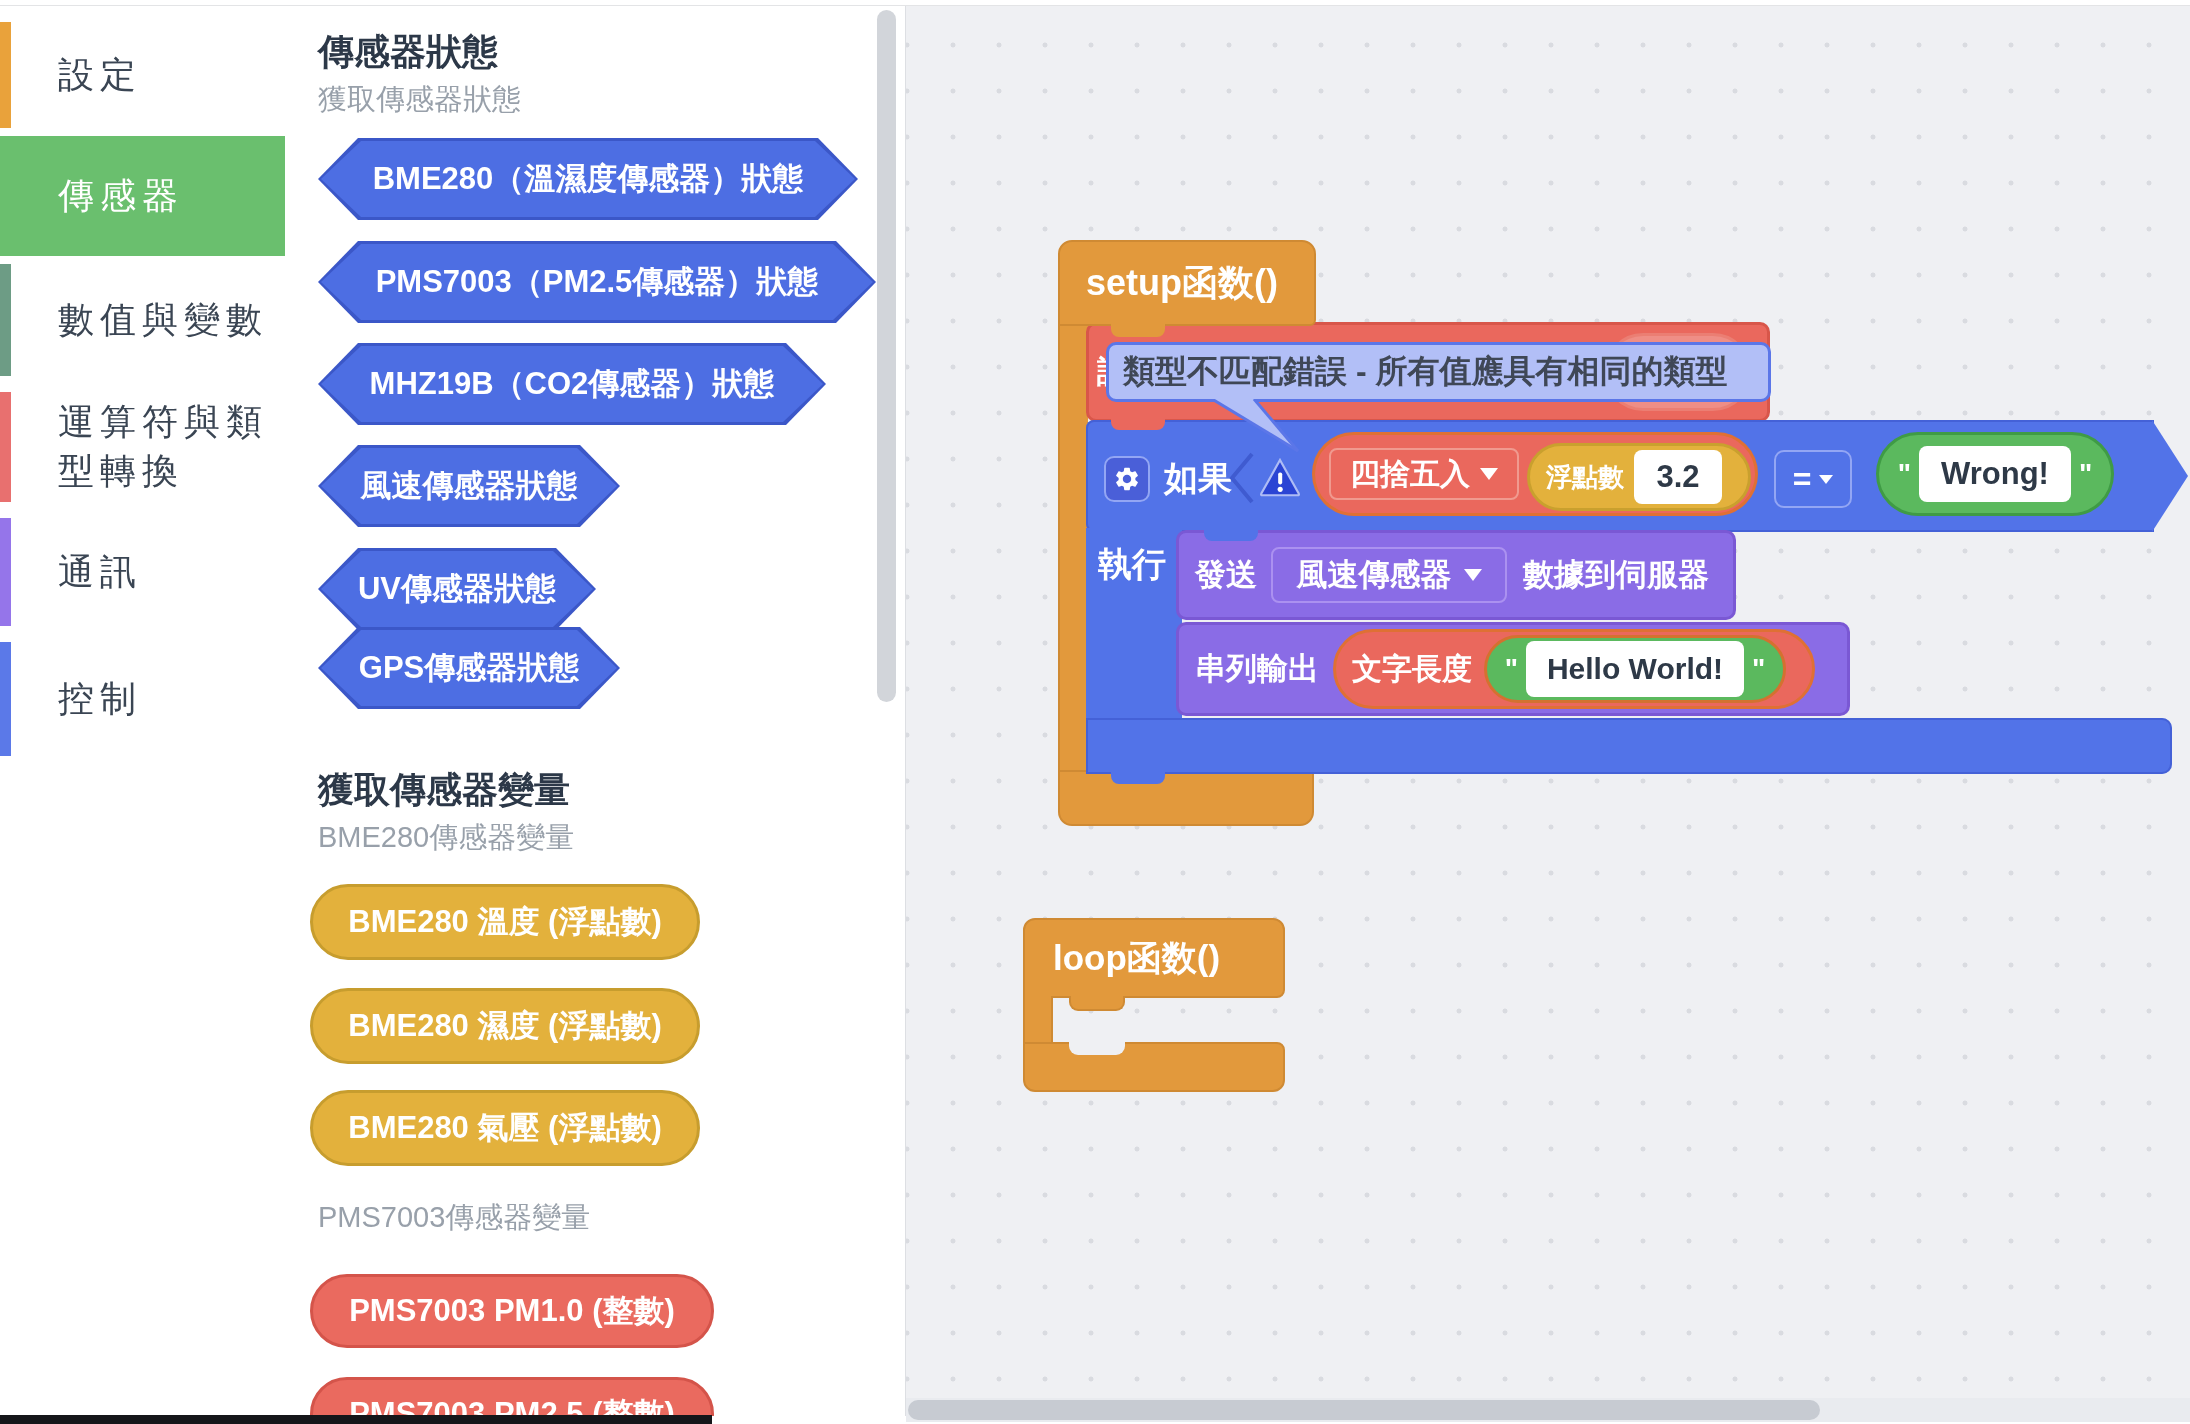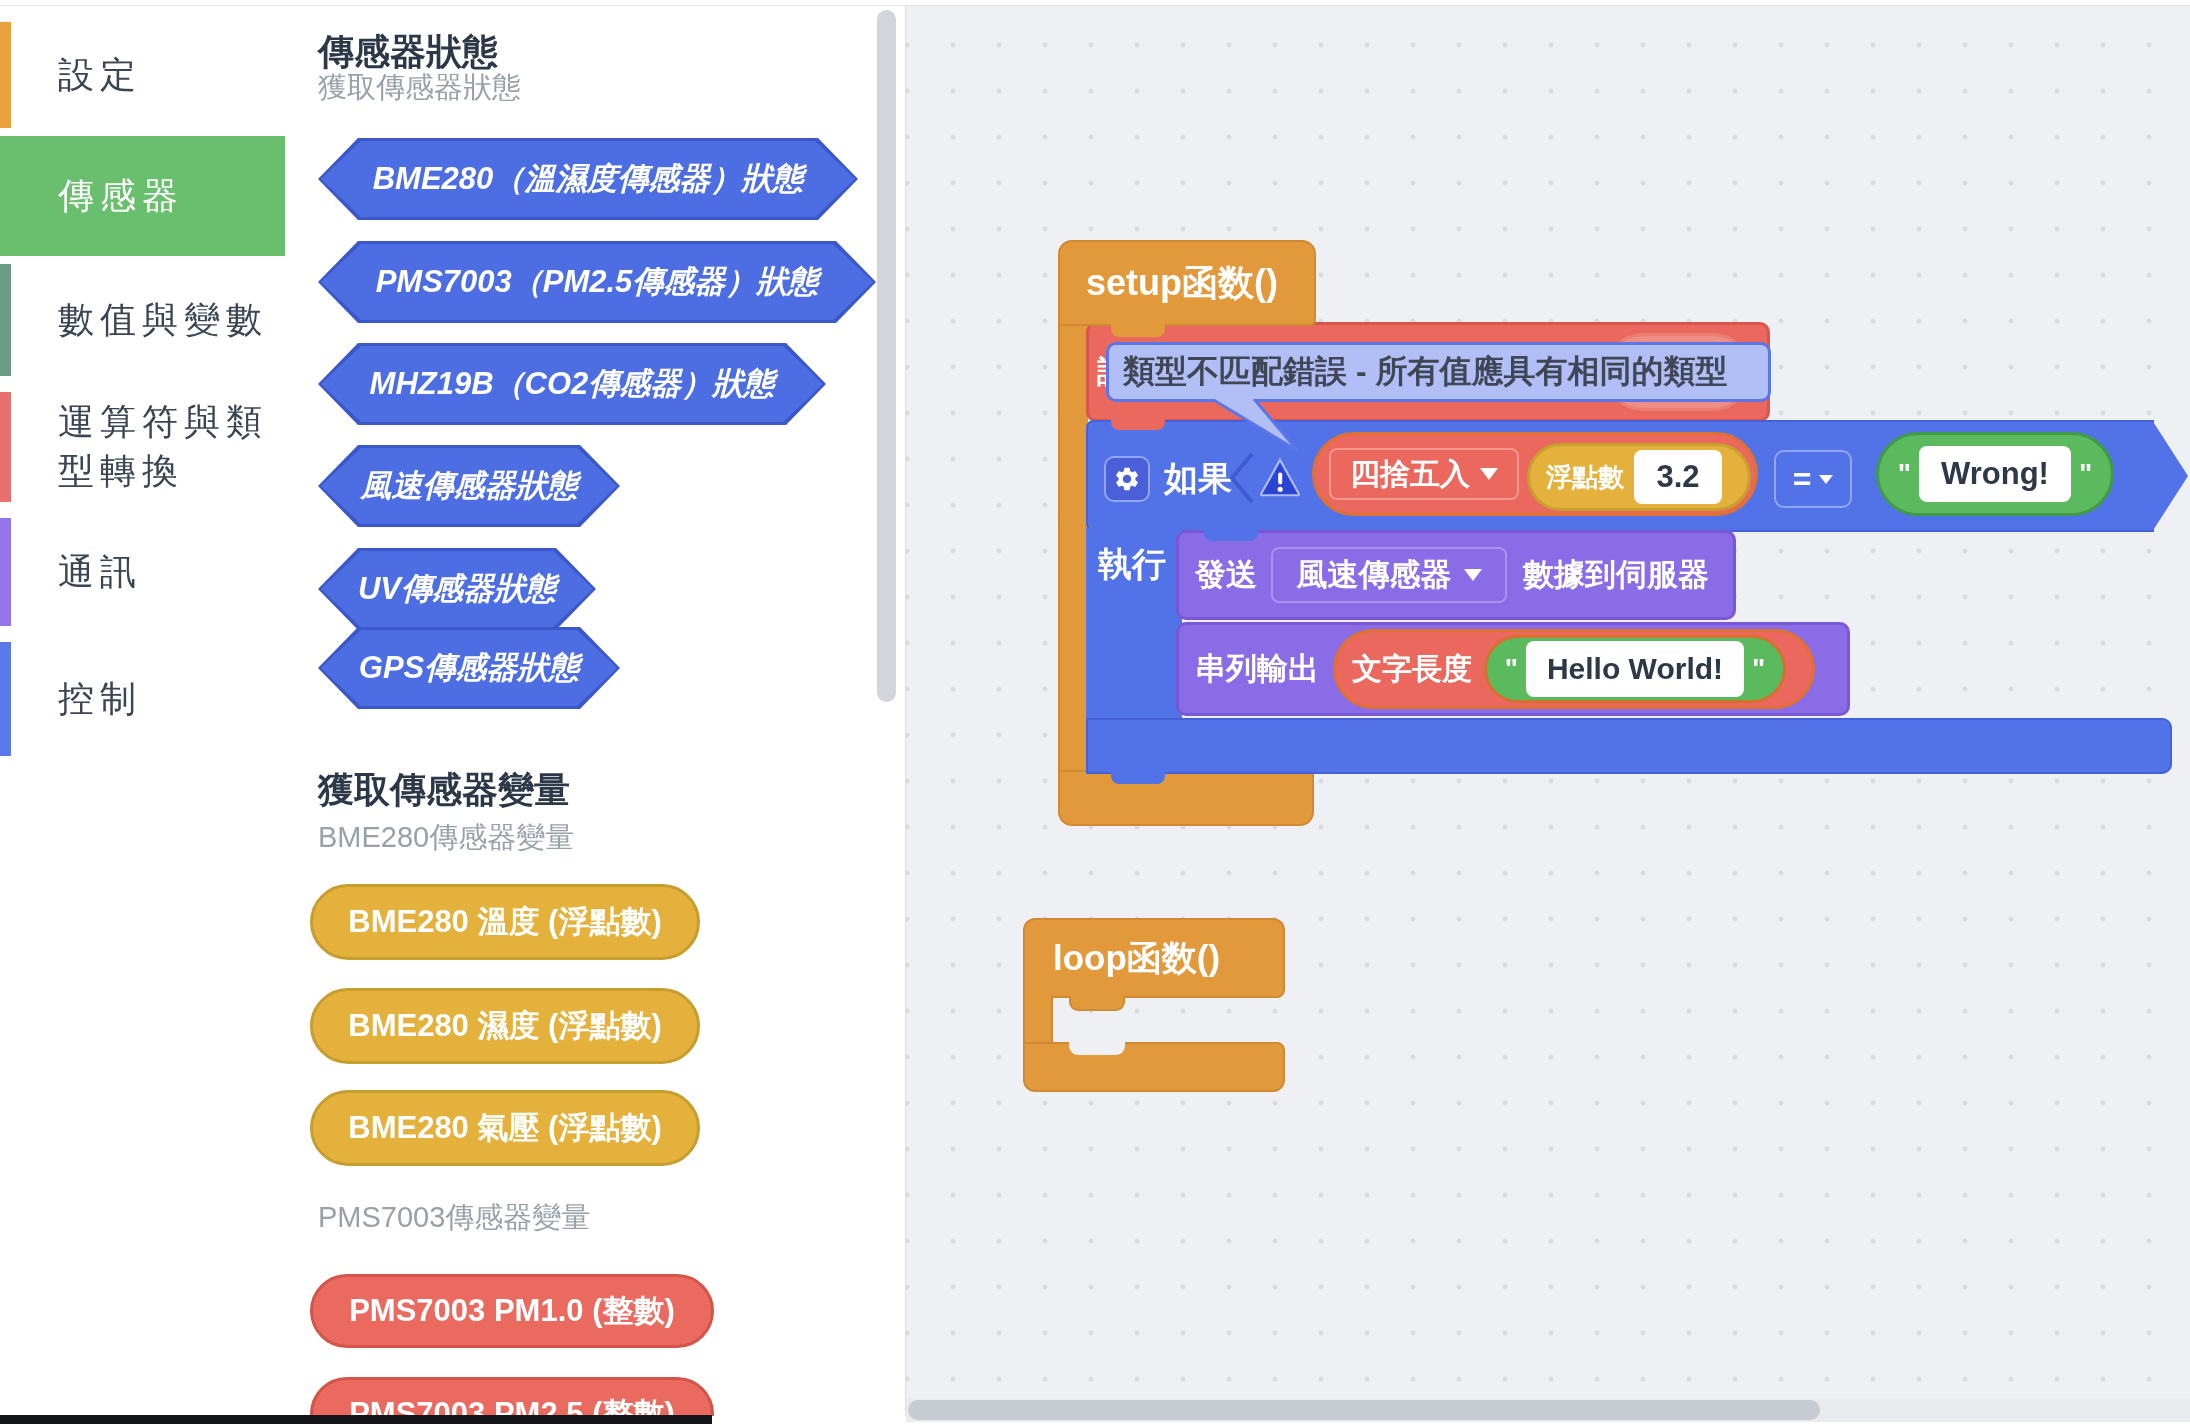--- a/index.html
+++ b/index.html
@@ -15,21 +15,21 @@
   .cat.sel{background:#6abf6e;}
   .cat.sel .lbl{color:#fff;}
   .r0{top:8px;height:122px}.r1{top:130px;height:120px}.r2{top:250px;height:128px}
   .r3{top:378px;height:126px}.r4{top:504px;height:124px}.r5{top:628px;height:130px}
   .c0{background:#e9a23b}.c2{background:#6d9c85}.c3{background:#e8706f}.c4{background:#9575ea}.c5{background:#5b79e8}
 
   
   .flyout{position:absolute;left:285px;top:6px;width:620px;height:1410px;background:#fff;overflow:hidden;}
   .fly-title{position:absolute;left:33px;font-size:36px;font-weight:700;color:#2c3848;}
   .fly-sub{position:absolute;left:33px;font-size:29px;color:#98a0aa;}
-  .hex{position:absolute;left:33px;height:82px;font-style:italic;}
+  .hex{position:absolute;left:33px;height:82px;}
   .hx-b,.hx-f{position:absolute;clip-path:polygon(40px 0,calc(100% - 40px) 0,100% 50%,calc(100% - 40px) 100%,40px 100%,0 50%);}
   .hx-b{inset:0;background:#3b57c8;}
   .hx-f{inset:3px;background:#4d6ee3;}
   .hex .lbl{position:absolute;inset:0;display:flex;align-items:center;justify-content:center;color:#fff;font-weight:700;font-size:31px;}
   .pill{position:absolute;left:25px;border-radius:999px;display:flex;align-items:center;justify-content:center;color:#fff;font-weight:700;font-size:31px;box-sizing:border-box;}
   .pill.yellow{background:#e3b13c;border:3px solid #c79d2e;width:390px;height:76px;}
   .pill.redp{background:#ea6a5f;border:3px solid #d4544a;width:404px;height:74px;}
   .vscroll{position:absolute;left:592px;top:4px;width:19px;height:692px;background:#d2d5da;border-radius:10px;}
 
   
@@ -130,21 +130,21 @@
       <span class="lbl">通訊</span>
     </div>
     <div class="cat r5">
       <span class="bar c5"></span>
       <span class="lbl">控制</span>
     </div>
   </div>
 
   <div class="flyout">
     <div class="fly-title" style="top:22px;">傳感器狀態</div>
-    <div class="fly-sub" style="top:62px;">獲取傳感器狀態</div>
+    <div class="fly-sub" style="top:74px;">獲取傳感器狀態</div>
 
     <div class="hex" style="top:132px;width:540px;">
       <span class="hx-b"></span>
         <span class="hx-f"></span>
       <span class="lbl">BME280（溫濕度傳感器）狀態</span>
     </div>
     <div class="hex" style="top:235px;width:558px;">
       <span class="hx-b"></span>
         <span class="hx-f"></span>
       <span class="lbl">PMS7003（PM2.5傳感器）狀態</span>

